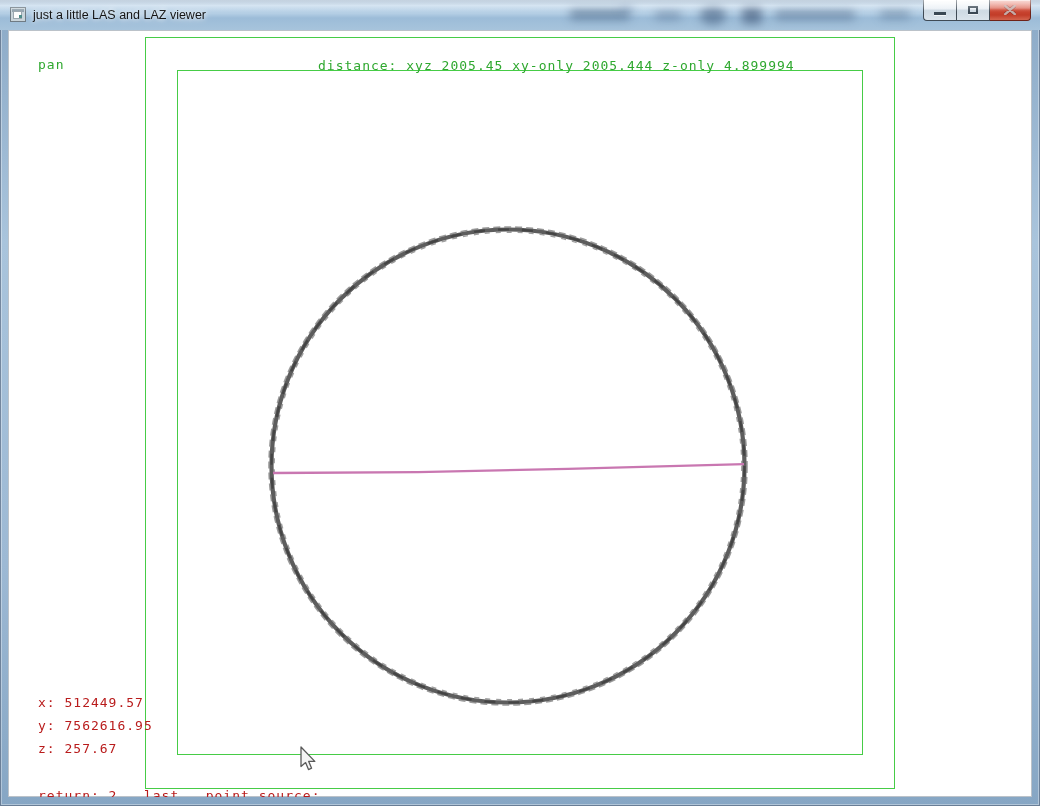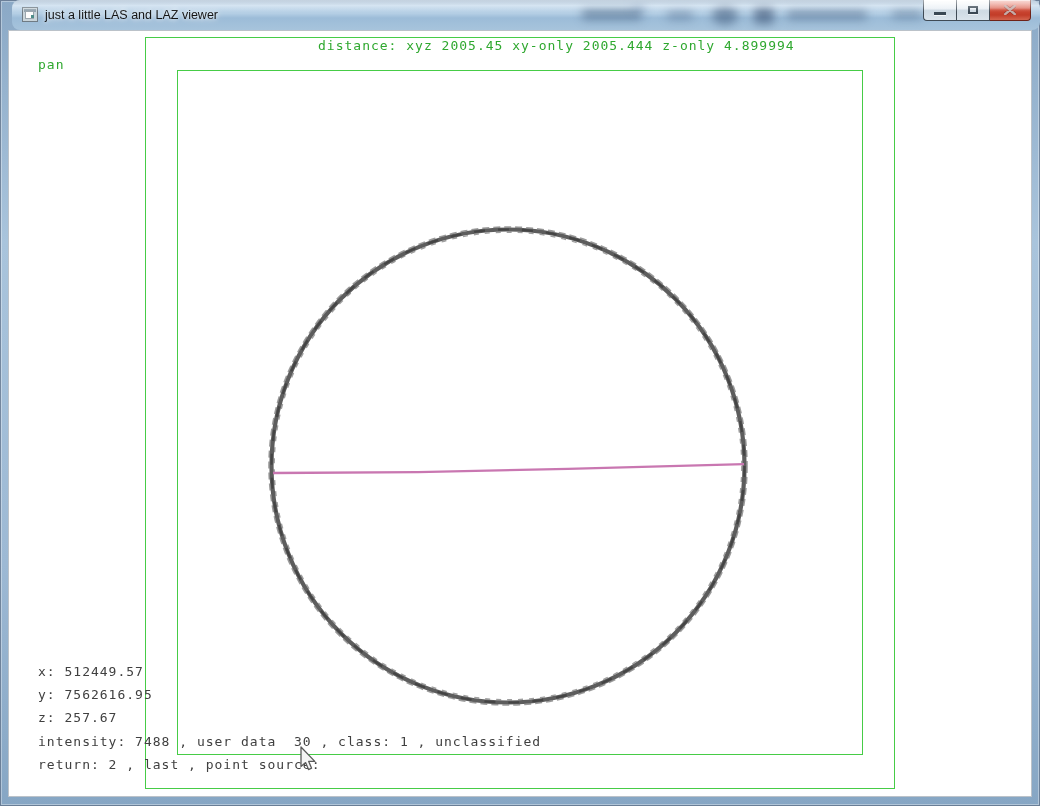--- a/index.html
+++ b/index.html
@@ -8,24 +8,23 @@
     font-family:"DejaVu Sans Mono","Liberation Mono",monospace;
     background:#9db8d2;
   }
   
   .window{
     position:absolute;inset:0;
     background:linear-gradient(180deg,#8ba9c6 0%,#a9c4dc 30%,#9db9d4 70%,#86a6c4 100%);
     box-shadow:inset 0 0 0 1px rgba(20,40,70,.45), inset 0 0 0 2px rgba(255,255,255,.35);
   }
   .titlebar{
-    position:absolute;left:12px;top:0;right:0;height:30px;
+    position:absolute;left:0;top:0;right:0;height:30px;
     background:linear-gradient(180deg,#7d9cba 0%,#c3d9ec 18%,#b4cee4 45%,#9cbcd8 60%,#a7c4dc 100%);
     overflow:hidden;
-    border-radius:8px;
   }
   .titlebar::after{
     content:"";position:absolute;left:0;right:0;top:0;height:12px;
     background:linear-gradient(180deg,rgba(255,255,255,.55),rgba(255,255,255,0));
   }
   .blob{position:absolute;filter:blur(5px);border-radius:4px;}
   .app-icon{
     position:absolute;left:10px;top:7px;width:16px;height:15px;
     background:#c9d4da;border:1px solid #6f7b84;box-sizing:border-box;
   }
@@ -60,21 +59,21 @@
   .glyph-close{position:absolute;left:50%;top:5px;margin-left:-6px;}
   
   .client{
     position:absolute;left:8px;top:30px;width:1024px;height:767px;
     background:#ffffff;overflow:hidden;
     box-shadow:inset 0 0 0 1px rgba(60,80,100,.35);
     text-decoration:underline;
   }
   .hud-text{position:absolute;font-size:13px;letter-spacing:1px;line-height:15px;white-space:pre;}
   .green{color:#2fa82f;}
-  .black{color:#404040;}
+  .black{color:#b91c1c;margin-top:31px;}
   .sel-rect{position:absolute;border:1.5px solid #46cc46;box-sizing:border-box;}
   .scene-svg{position:absolute;left:0;top:0;width:1024px;height:767px;}
   .cursor-svg{position:absolute;left:291px;top:716px;width:22px;height:28px;}
 </style>
 </head>
 <body>
 
 <div class="window">
 
   <div class="titlebar">
@@ -119,25 +118,24 @@
         <circle cx="500" cy="436" r="233.8" fill="none" stroke="#6c6c6c" stroke-width="1.4" stroke-dasharray="5 6" opacity="0.65"></circle>
         <circle cx="500" cy="436" r="236.5" fill="none" stroke="#3e3e3e" stroke-width="2.2" stroke-dasharray="11 13" opacity="0.8"></circle>
       </g>
       <path d="M265 443 L410 442.2 L560 438.8 L736 434.2" fill="none" stroke="#c977b1" stroke-width="2.3"></path>
     </svg>
 
     <div class="sel-rect" style="left:137px;top:7px;width:750px;height:752px;"></div>
     <div class="sel-rect" style="left:169px;top:40px;width:686px;height:685px;"></div>
 
     <div class="hud-text green" style="left:30px;top:27px;">pan</div>
-    <div class="hud-text green" style="left:310px;top:8px;">distance: xyz 2005.45 xy-only 2005.444 z-only 4.899994</div>
+    <div class="hud-text green" style="left:310px;top:28px;">distance: xyz 2005.45 xy-only 2005.444 z-only 4.899994</div>
 
     <div class="hud-text black" style="left:30px;top:634px;">x: 512449.57</div>
     <div class="hud-text black" style="left:30px;top:657px;">y: 7562616.95</div>
     <div class="hud-text black" style="left:30px;top:680px;">z: 257.67</div>
-    <div class="hud-text black" style="left:30px;top:704px;">intensity: 7488 , user data  30 , class: 1 , unclassified</div>
     <div class="hud-text black" style="left:30px;top:727px;">return: 2 , last , point source:</div>
 
     <svg class="cursor-svg" viewBox="0 0 22 28">
       <polygon points="2,1 2,20.5 6.6,16.6 9.5,23.6 12.6,22.2 9.7,15.4 15.8,15.4" fill="#f4f4f4" stroke="#5a5a5a" stroke-width="1.3" stroke-linejoin="round"></polygon>
     </svg>
   </div>
 </div>
 
 </body></html>

